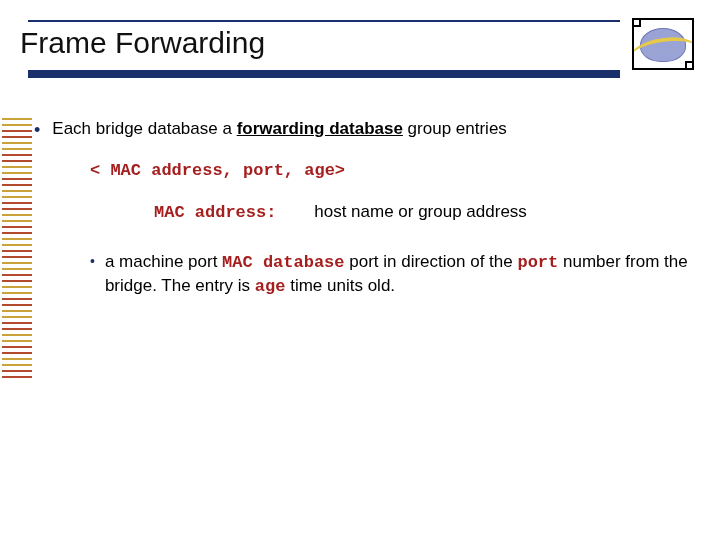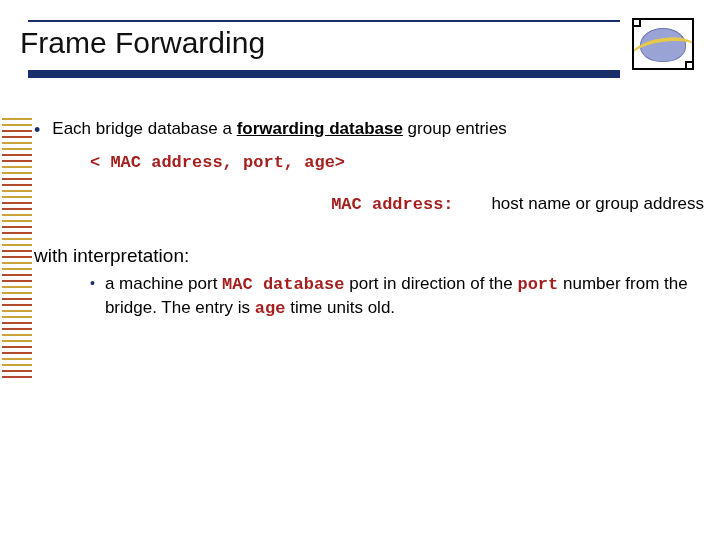--- a/index.html
+++ b/index.html
@@ -73,27 +73,26 @@
     line-height:1.35;
   }
   .bullet-row{display:flex;align-items:flex-start;margin-bottom:4px}
   .bul{color:#1a2e6b;font-size:18px;margin-right:12px;line-height:1.35}
   .entry-row{
     margin-left:56px;
     font-family:"Courier New",monospace;
     font-weight:bold;
     color:#a51f1f;
     font-size:17px;
-    margin-top:10px;
+    margin-top:18px;
     margin-bottom:18px;
   }
   .defs{
     margin-left:120px;
     margin-bottom:26px;
-    text-align:right;
   }
   .defs .row{margin-bottom:2px}
   .code{font-family:"Courier New",monospace;font-weight:bold;color:#a51f1f}
   .interp-head{
     font-size:19px;margin-bottom:4px;
   }
   .sublist{margin-left:56px}
   .sub-row{display:flex;align-items:flex-start}
   .sub-bul{color:#1a2e6b;font-size:14px;margin-right:10px;line-height:1.45}
   b.u{text-decoration:underline}
@@ -171,21 +170,20 @@
   </div>
 
   <div class="entry-row">&lt; MAC address, port, age&gt;</div>
 
   <div class="defs">
     <div class="row">
       <span class="code">MAC address:</span>&nbsp;&nbsp;&nbsp;&nbsp;&nbsp;&nbsp;&nbsp;&nbsp;<span>host name or group address</span>
     </div>
   </div>
 
-  <div class="interp-head">with interpretation:</div>
 
   <div class="sublist">
     <div class="sub-row">
       <span class="sub-bul">•</span>
       <span>
         <span>a machine port </span><span class="code">MAC database</span><span> port in direction of the </span><span class="code">port</span><span> number from the bridge. The entry is </span><span class="code">age</span><span> time units old.</span>
       </span>
     </div>
   </div>
 

